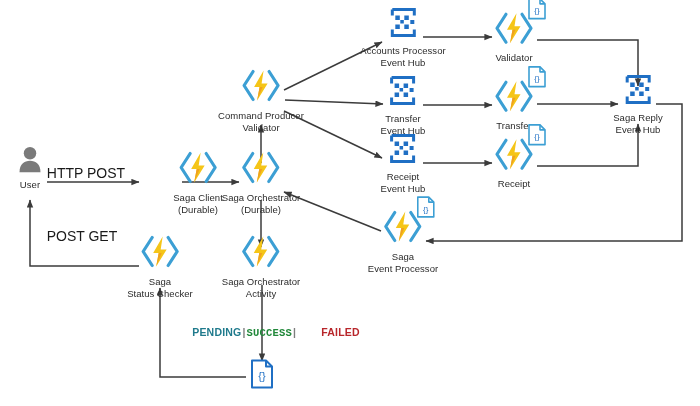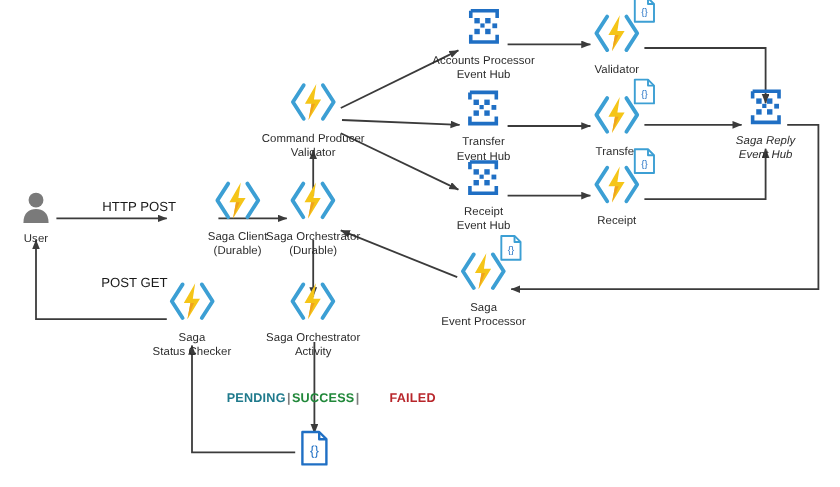--- a/index.html
+++ b/index.html
@@ -44,25 +44,24 @@
     letter-spacing: 0.05px;
   }
   .badge {
     position: absolute;
     right: -12px;
     top: -13px;
   }
   .edge-label {
     position: absolute;
     transform: translate(-50%, -50%);
-    font-size: 11px;
+    font-size: 14px;
     color: #1a1a1a;
     white-space: nowrap;
     z-index: 4;
-    margin-left: 30px;
   }
   .status-line {
     position: absolute;
     transform: translate(-50%, -50%);
     font-size: 10.5px;
     font-weight: bold;
     white-space: nowrap;
     z-index: 4;
     letter-spacing: 0.2px;
   }
@@ -114,21 +113,21 @@
       <path d="M537,104 L618,104"></path>
 
       <path d="M537,166 L638,166 L638,124"></path>
 
       <path d="M656,104 L682,104 L682,241 L426,241"></path>
 
       <path d="M381,231 L284,192"></path>
     </g>
   </svg>
 
-  <div class="node" style="left:30px; top:182px;">
+  <div class="node" style="left:30px; top:168px;">
     <span class="glyph">
       <svg width="26" height="28" viewBox="0 0 26 28">
         <circle cx="13" cy="8" r="6.2" fill="#7a7a7a"></circle>
         <path d="M2.5,27 C2.5,18.6 7.3,15.4 13,15.4 C18.7,15.4 23.5,18.6 23.5,27 Z" fill="#7a7a7a"></path>
       </svg>
     </span>
     <span class="caption">User</span>
   </div>
 
   <div class="node" style="left:160px; top:182px;margin-left:38px;">
@@ -311,21 +310,21 @@
         <svg width="20" height="23" viewBox="0 0 20 23">
           <path d="M2,1.6 L13,1.6 L18,6.6 L18,21.4 L2,21.4 Z" fill="#ffffff" stroke="#3c9fd4" stroke-width="1.6" stroke-linejoin="round"></path>
           <path d="M13,1.6 L13,6.6 L18,6.6" fill="none" stroke="#3c9fd4" stroke-width="1.6" stroke-linejoin="round"></path>
           <text x="10" y="16" text-anchor="middle" font-family="Liberation Sans, sans-serif" font-size="8" fill="#1f6fc4">{}</text>
         </svg>
       </span>
     </span>
     <span class="caption">Receipt</span>
   </div>
 
-  <div class="node" style="left:638px; top:104px;font-style:italic;">
+  <div class="node" style="left:638px; top:104px;">
     <span class="glyph">
       <svg width="34" height="32" viewBox="0 0 34 32">
         <path d="M6,3 L28,3 L28,9" fill="none" stroke="#1f6fc4" stroke-width="3"></path>
         <path d="M6,3 L6,9" fill="none" stroke="#1f6fc4" stroke-width="3"></path>
         <path d="M6,23 L6,29 L28,29 L28,23" fill="none" stroke="#1f6fc4" stroke-width="3"></path>
         <rect x="9" y="9" width="4.5" height="4.5" fill="#1f6fc4"></rect>
         <rect x="9" y="18" width="4.5" height="4.5" fill="#1f6fc4"></rect>
         <rect x="18" y="9" width="4.5" height="4.5" fill="#1f6fc4"></rect>
         <rect x="18" y="18" width="4.5" height="4.5" fill="#1f6fc4"></rect>
         <rect x="24" y="13.5" width="4" height="4" fill="#1f6fc4"></rect>
@@ -353,16 +352,16 @@
       </span>
     </span>
     <span class="caption">Saga
 Event Processor</span>
   </div>
 
   <div class="edge-label" style="left:86px; top:173px;">HTTP POST</div>
   <div class="edge-label" style="left:82px; top:236px;">POST GET</div>
 
   <div class="status-line" style="left:264px; top:332px;">
-    <span style="color: rgb(31, 122, 140); margin-left: 24px;">PENDING</span><span class="sep">|</span><span style="color: rgb(33, 136, 58);">SUCCESS</span><span class="sep">|</span><span style="color: rgb(184, 38, 43); margin-left: 24px;">FAILED</span>
+    <span style="color: rgb(31, 122, 140); margin-left: 24px;">PENDING</span><span class="sep">|</span><span style="color: rgb(33, 136, 58); font-family: Liberation Mono, monospace;">SUCCESS</span><span class="sep">|</span><span style="color: rgb(184, 38, 43); margin-left: 24px;">FAILED</span>
   </div>
 
 </div>
 
 </body></html>

